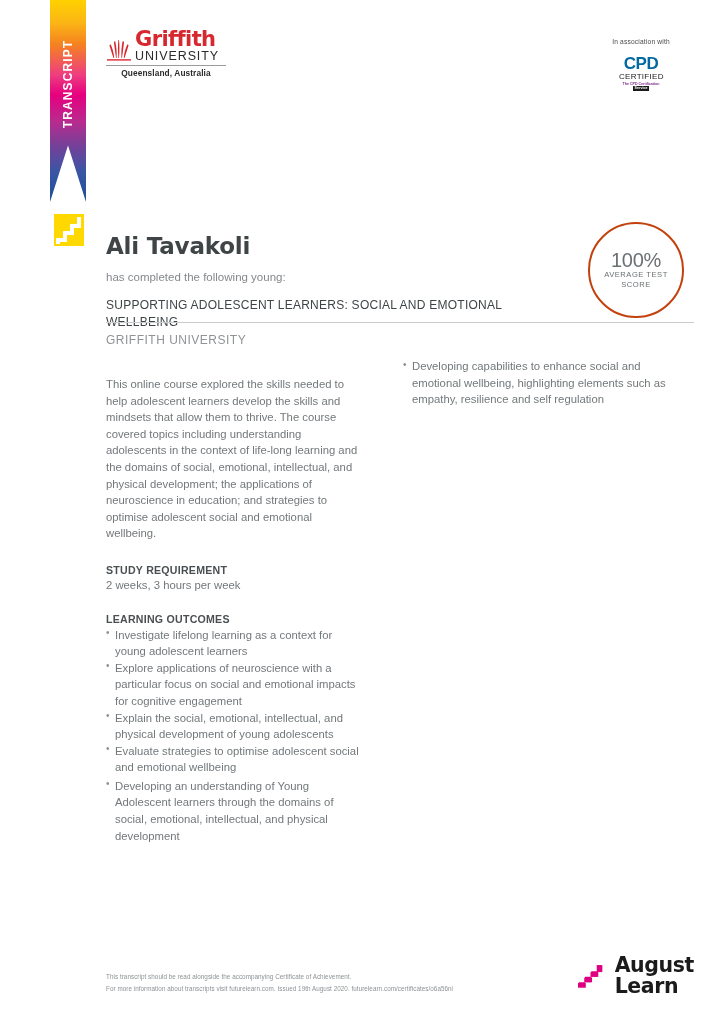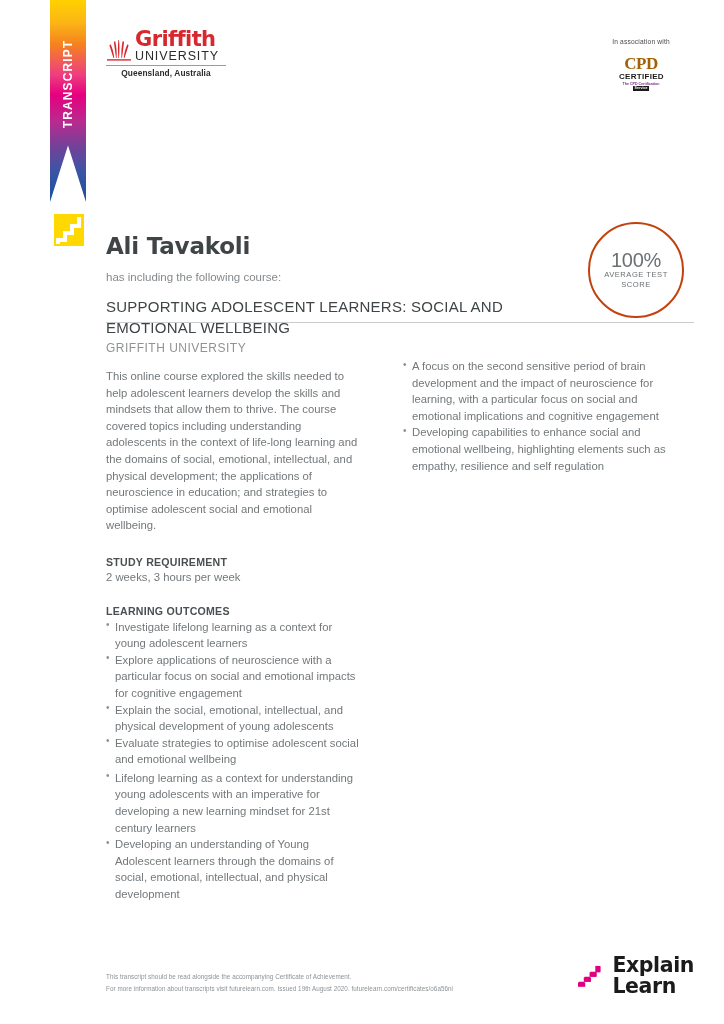--- a/index.html
+++ b/index.html
@@ -127,27 +127,27 @@
   }
   #cpd-badge {
     margin: 10px auto 0;
     width: 44px;
     text-align: center;
     line-height: 1;
   }
   #cpd-letters {
     font-size: 17px;
     font-weight: bold;
-    color: #a16207;
+    color: #0369a1;
     letter-spacing: -0.5px;
-    font-family: Liberation Serif, serif;
+    font-family: Liberation Sans, sans-serif;
   }
   #cpd-certified {
     font-size: 8px;
-    font-weight: bold;
+    font-weight: normal;
     color: #1a1a1a;
     letter-spacing: 0.3px;
     margin-top: 1px;
   }
   #cpd-fine {
     font-size: 3.6px;
     font-weight: bold;
     color: #7d2b8b;
     margin-top: 1px;
     line-height: 1.25;
@@ -174,21 +174,21 @@
     line-height: 1.1;
     font-family: "DejaVu Sans", sans-serif;
     margin-top: 20px;
   }
   #completed-line {
     font-size: 11.5px;
     color: #85898c;
     margin-top: 12px;
   }
   #course-title {
-    font-size: 15px;
+    font-size: 12px;
     color: #3f4447;
     letter-spacing: 0.25px;
     line-height: 1.36;
     margin-top: 14px;
   }
   #provider-name {
     font-size: 12px;
     color: #8f9396;
     letter-spacing: 0.5px;
     margin-top: 3px;
@@ -225,21 +225,21 @@
   #score-label {
     font-size: 7.6px;
     letter-spacing: 0.5px;
     line-height: 1.3;
   }
 
   
   #col-left {
     position: absolute;
     left: 106px;
-    top: 368px;
+    top: 376px;
     width: 255px;
   }
   #col-right {
     position: absolute;
     left: 403px;
     top: 356px;
     width: 270px;
   }
   .body-text {
     font-size: 11.3px;
@@ -355,21 +355,21 @@
     <div id="cpd-certified">CERTIFIED</div>
     <div id="cpd-fine">
       <span>The CPD Certification</span><br>
       <span class="blk">Service</span>
     </div>
   </div>
 </div>
 
 <div id="headline">
   <div id="learner-name">Ali Tavakoli</div>
-  <div id="completed-line">has including the following course:</div>
+  <div id="completed-line">has completed the following young:</div>
   <div id="course-title">SUPPORTING ADOLESCENT LEARNERS: SOCIAL AND EMOTIONAL WELLBEING</div>
   <div id="provider-name">GRIFFITH UNIVERSITY</div>
 </div>
 <div id="title-rule"></div>
 
 <div id="score-badge">
   <div id="score-value">100%</div>
   <div id="score-label">
     <span>AVERAGE TEST</span><br>
     <span>SCORE</span>
@@ -384,42 +384,40 @@
 
   <div class="section-head">LEARNING OUTCOMES</div>
   <ul class="bullets">
     <li>Investigate lifelong learning as a context for young adolescent learners</li>
     <li>Explore applications of neuroscience with a particular focus on social and emotional impacts for cognitive engagement</li>
     <li>Explain the social, emotional, intellectual, and physical development of young adolescents</li>
     <li>Evaluate strategies to optimise adolescent social and emotional wellbeing</li>
   </ul>
 
   <ul class="bullets">
-    <li>Lifelong learning as a context for understanding young adolescents with an imperative for developing a new learning mindset for 21st century learners</li>
     <li>Developing an understanding of Young Adolescent learners through the domains of social, emotional, intellectual, and physical development</li>
   </ul>
 </div>
 
 <div id="col-right">
   <ul class="bullets">
-    <li>A focus on the second sensitive period of brain development and the impact of neuroscience for learning, with a particular focus on social and emotional implications and cognitive engagement</li>
     <li>Developing capabilities to enhance social and emotional wellbeing, highlighting elements such as empathy, resilience and self regulation</li>
   </ul>
 </div>
 
 <div id="footer-note">
   <div>This transcript should be read alongside the accompanying Certificate of Achievement.</div>
   <div>For more information about transcripts visit futurelearn.com. Issued 19th August 2020. futurelearn.com/certificates/o6a56ni</div>
 </div>
 
 <div id="fl-logo">
   <svg width="38" height="34" viewBox="0 0 38 34">
     <path d="M1 31 L1 25 L9 25 L9 18 L17 18 L17 11 L25 11 L25 4 L31 4 L31 11 L25 11 L25 18 L17 18 L17 25 L9 25 L9 31 Z" fill="#de0080"></path>
     <rect x="0" y="26" width="10" height="6" fill="#de0080"></rect>
     <rect x="8" y="19" width="10" height="6" fill="#de0080"></rect>
     <rect x="16" y="12" width="10" height="6" fill="#de0080"></rect>
     <rect x="24" y="3" width="7" height="9" fill="#de0080"></rect>
   </svg>
   <div id="fl-words">
-    <div>Explain</div>
+    <div>August</div>
     <div>Learn</div>
   </div>
 </div>
 
 </body></html>

